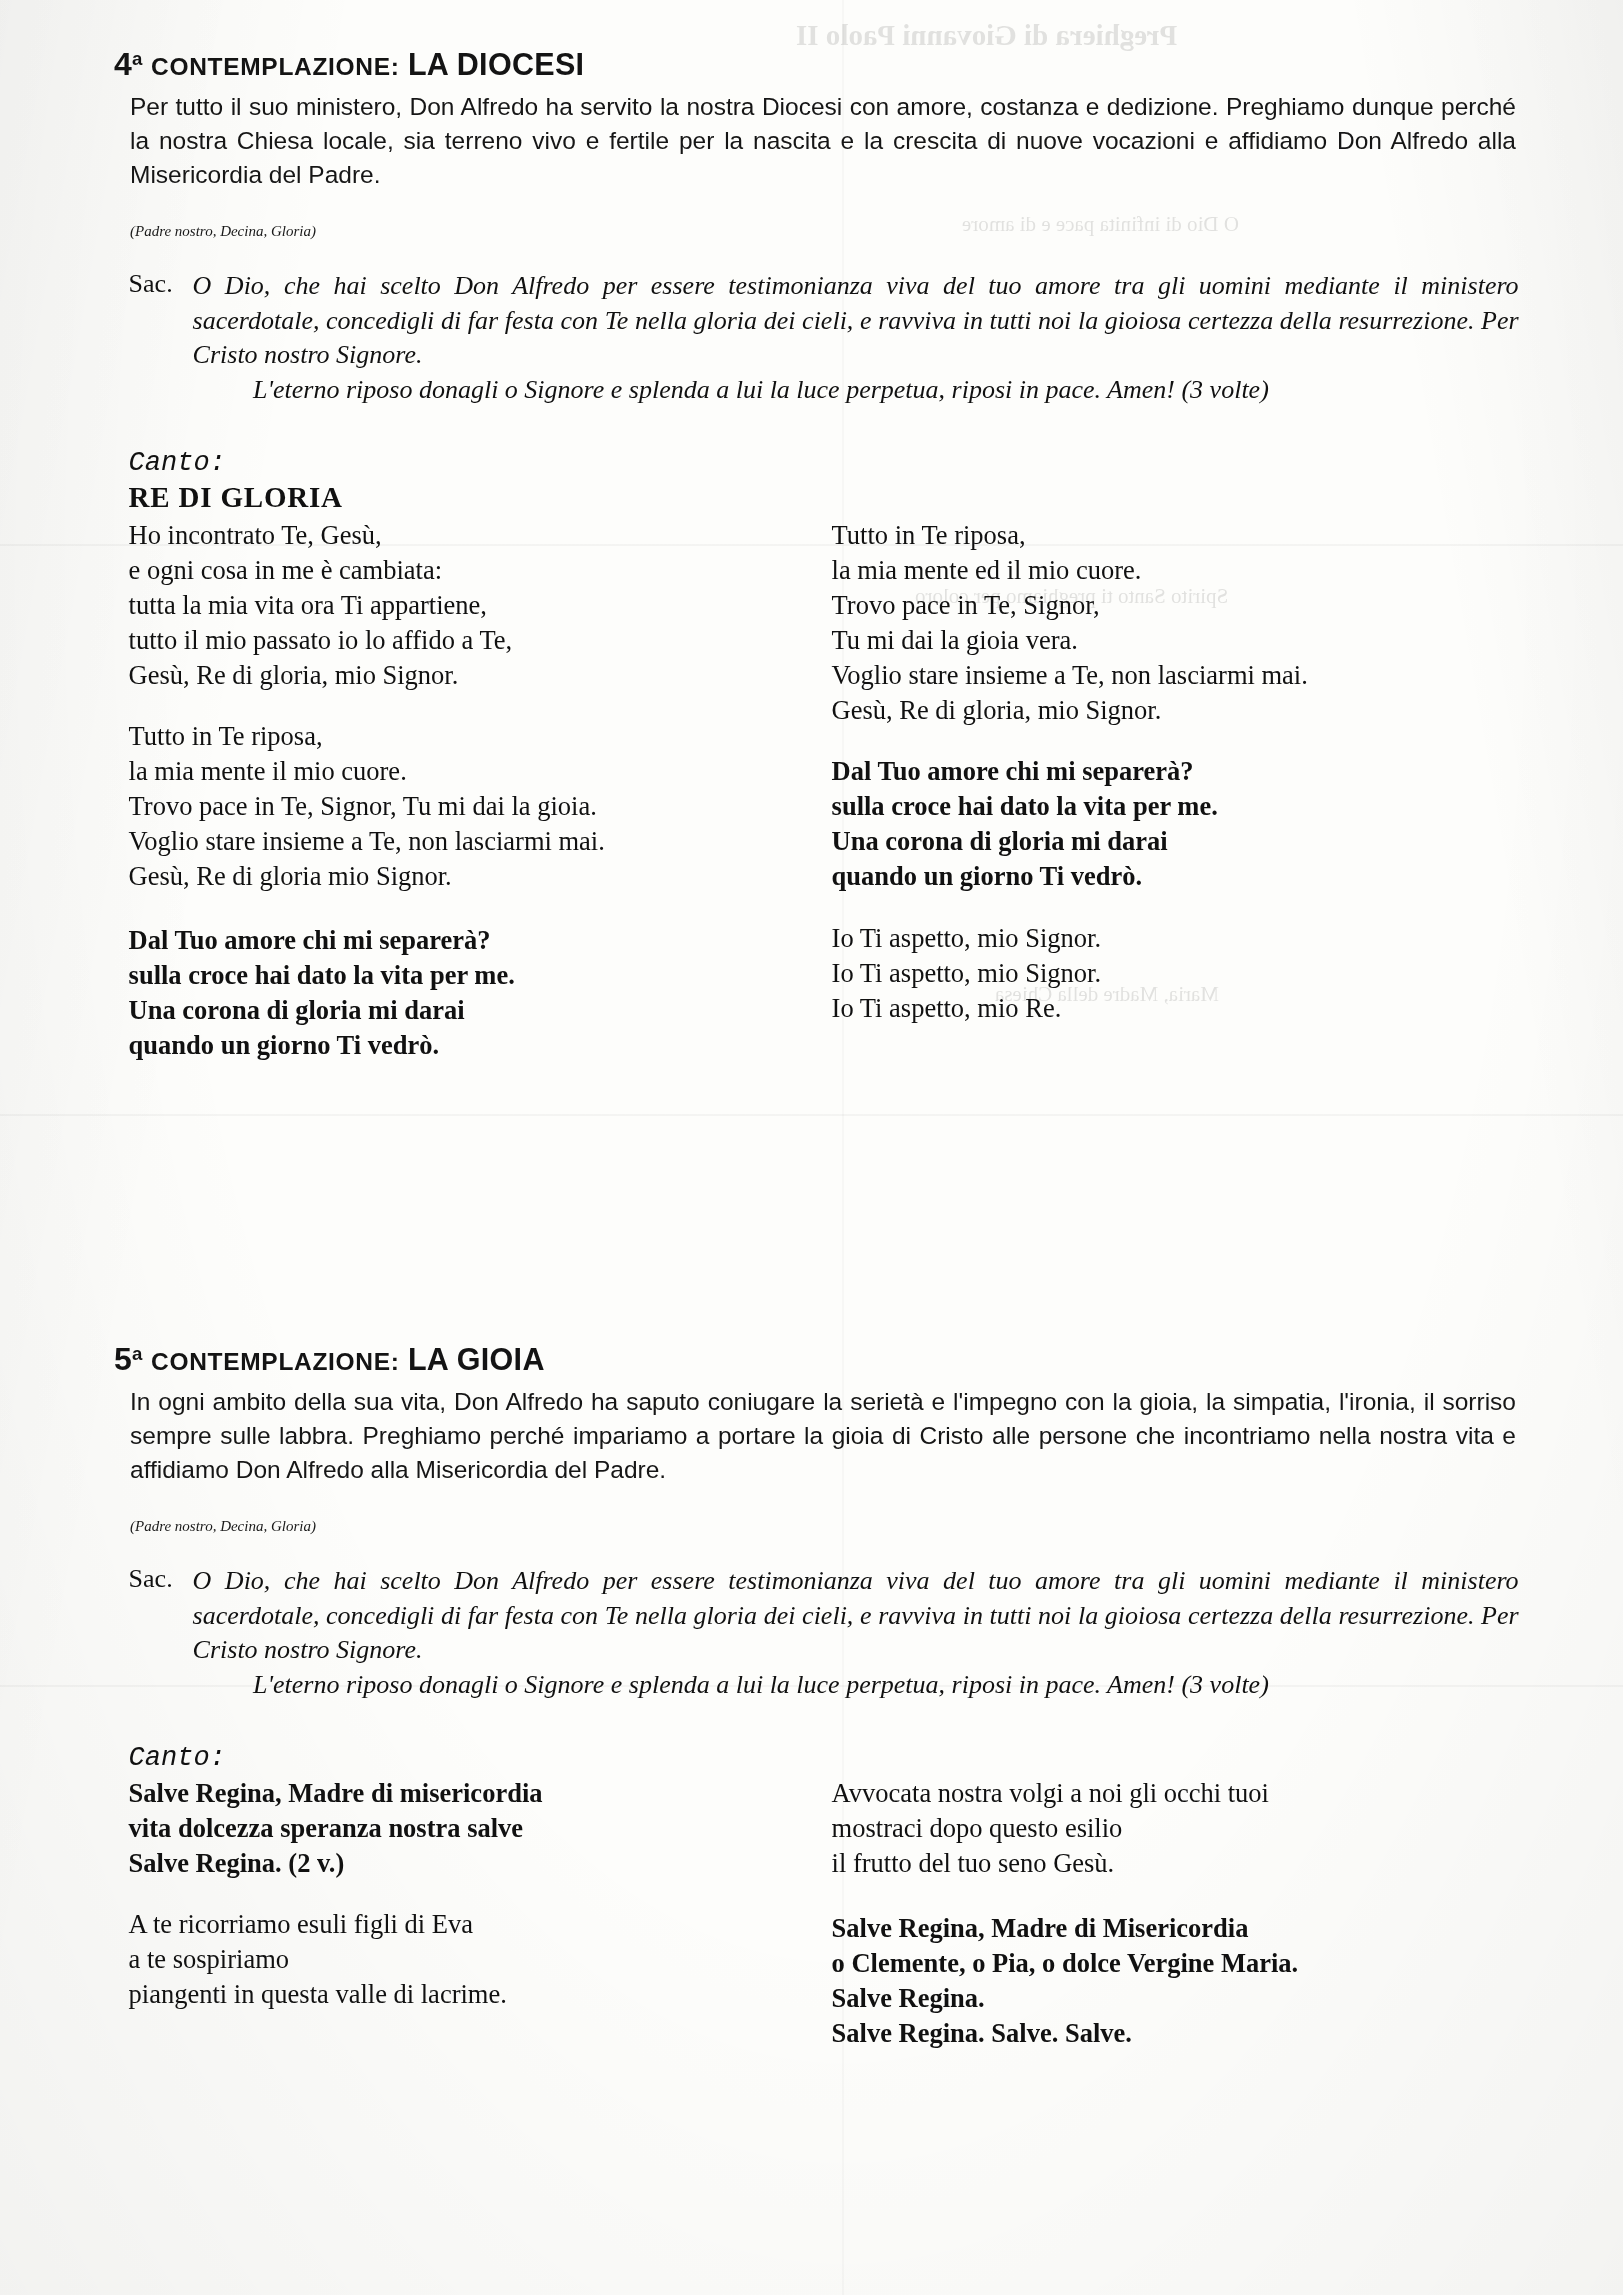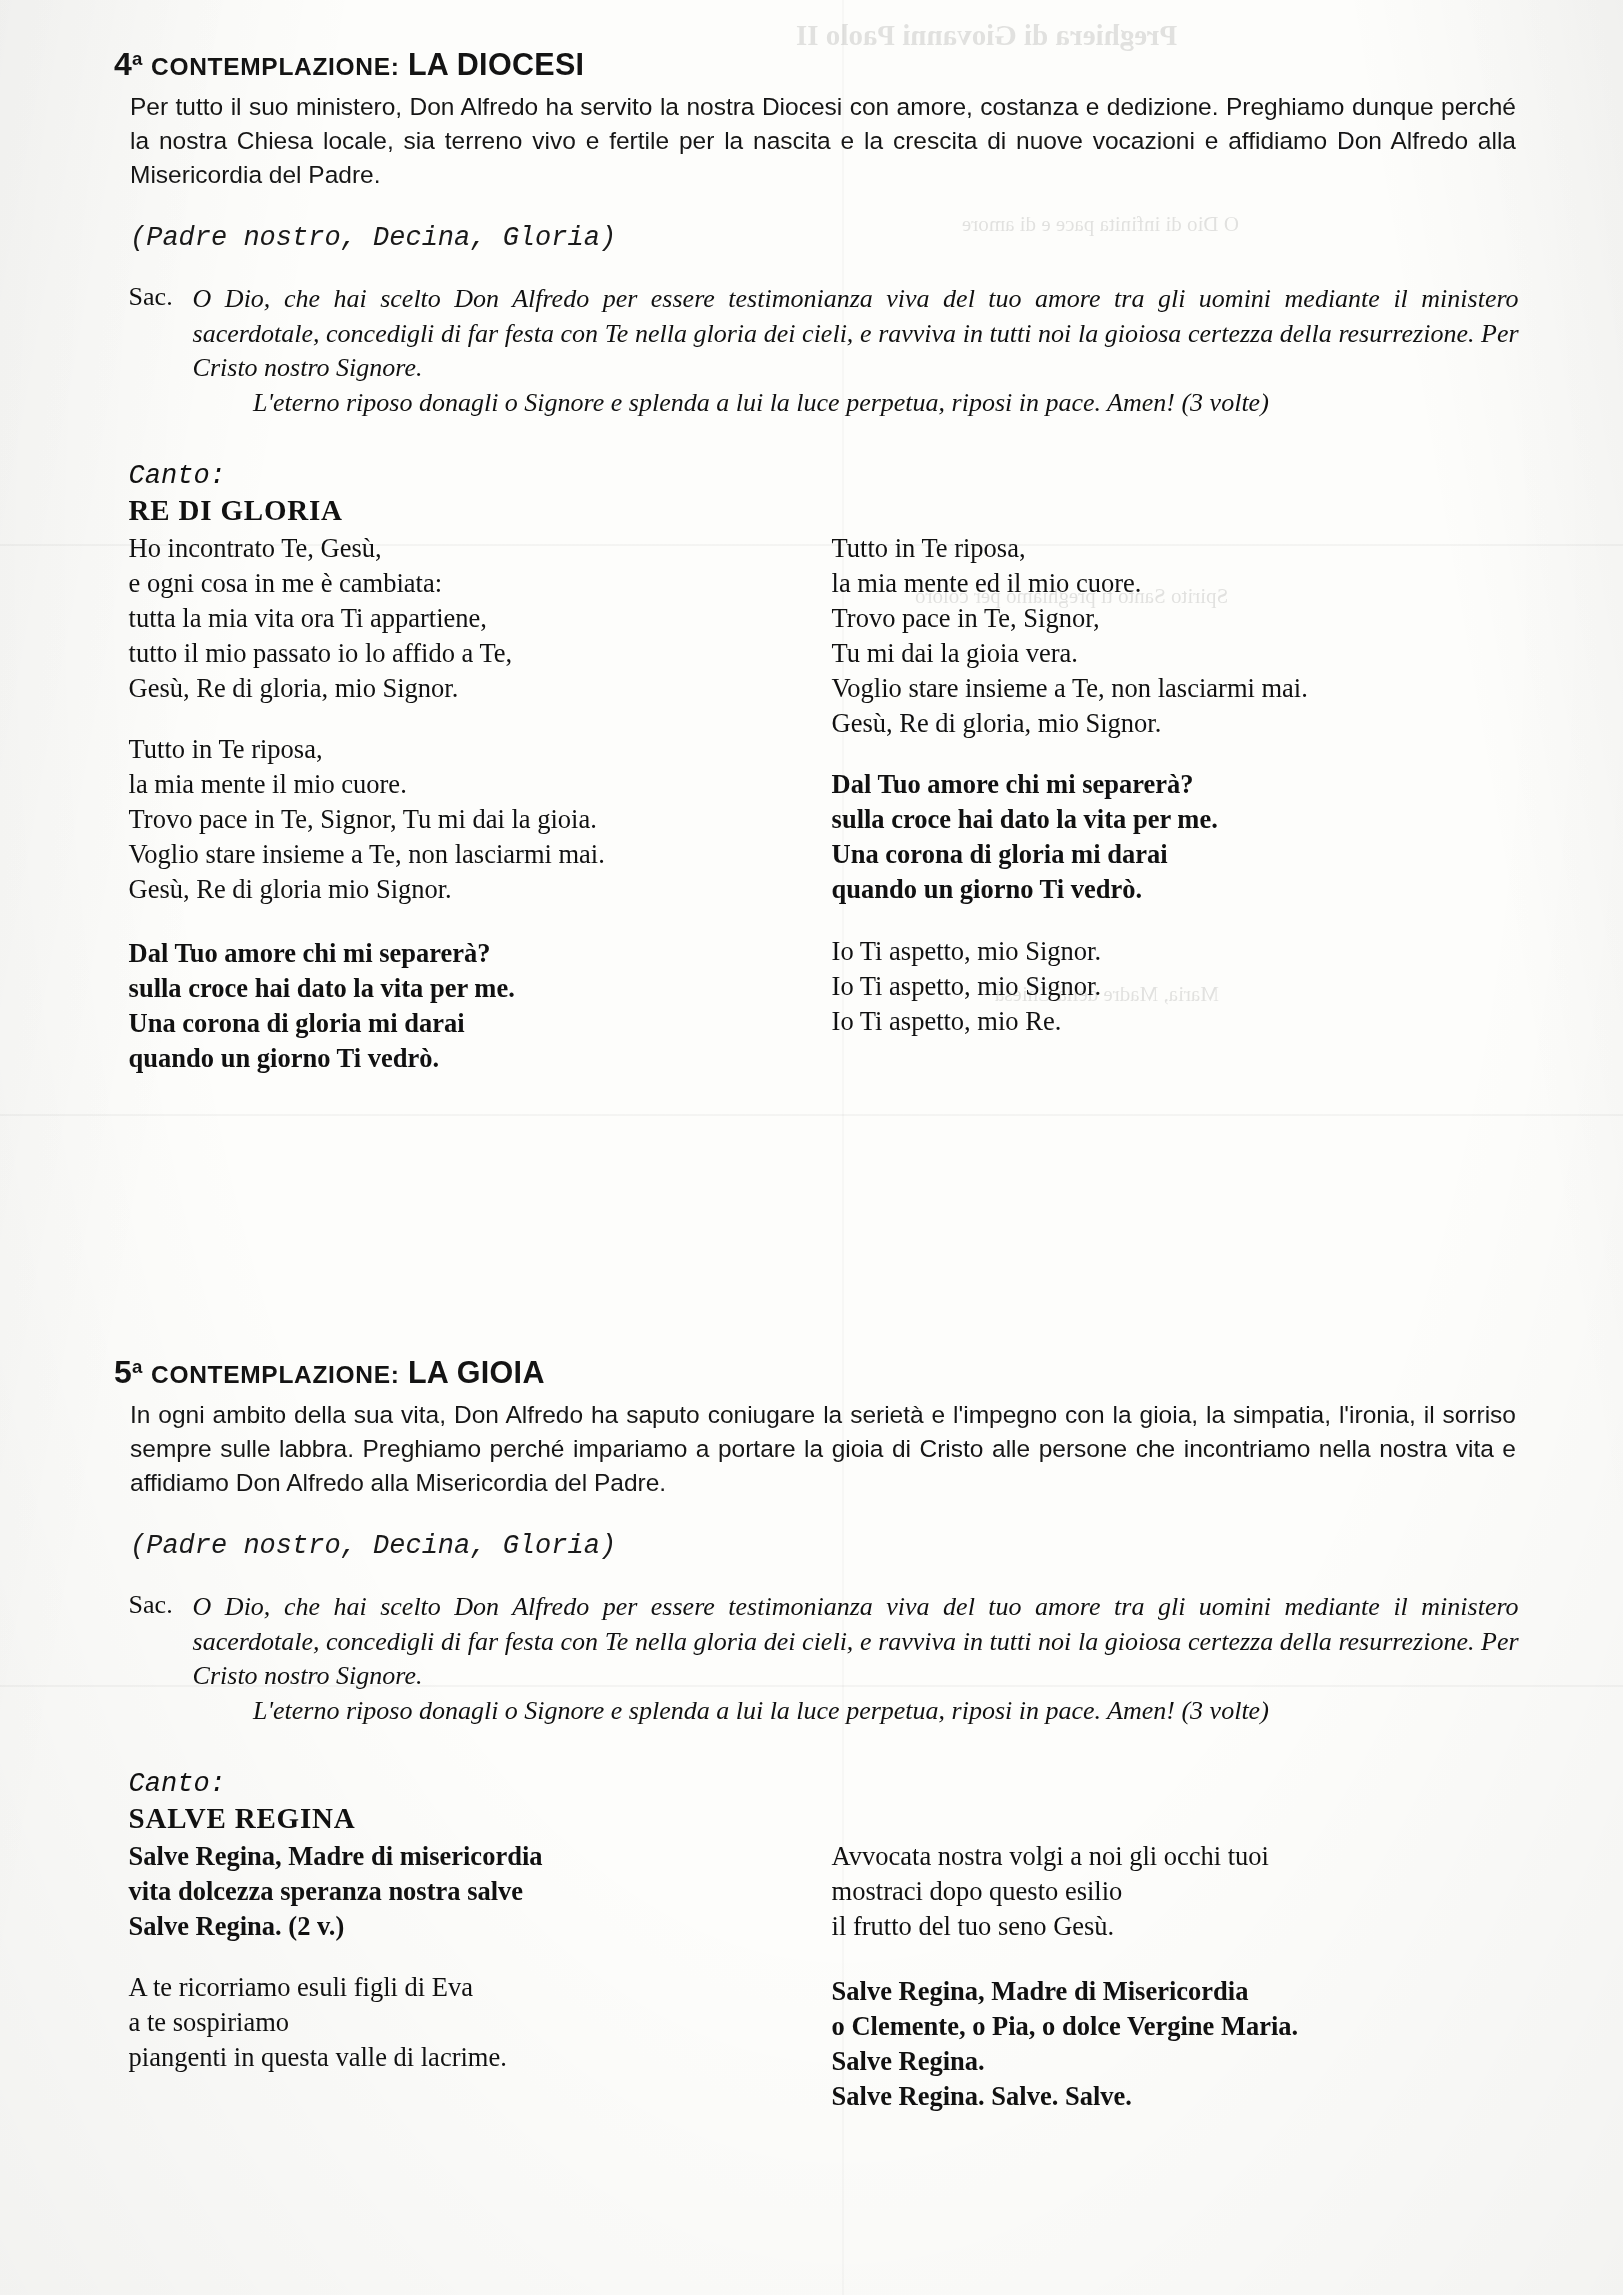--- a/index.html
+++ b/index.html
@@ -92,23 +92,23 @@
     font-family: "Liberation Sans", sans-serif;
     font-size: 24.5px;
     line-height: 1.40;
     text-align: justify;
     margin: 4px 0 0 16px;
     width: 1386px;
     color: #161616;
   }
 
   .rubric {
-    font-family: Liberation Mono, monospace;
+    font-family: Liberation Serif, serif;
     font-style: italic;
-    font-size: 27px;
+    font-size: 15px;
     margin: 30.5px 0 0 16px;
     color: #1a1a1a;
   }
 
   
   .sac-block {
     display: flex;
     margin: 29px 0 0 14.6px;
     width: 1390px;
   }
@@ -264,21 +264,20 @@
       <p class="rubric">(Padre nostro, Decina, Gloria)</p>
 
       <div class="sac-block">
         <div class="sac-label">Sac.</div>
         <div class="sac-text">O Dio, che hai scelto Don Alfredo per essere testimonianza viva del tuo amore tra gli uomini mediante il ministero sacerdotale, concedigli di far festa con Te nella gloria dei cieli, e ravviva in tutti noi la gioiosa certezza della resurrezione. Per Cristo nostro Signore.</div>
       </div>
 
       <p class="eterno">L'eterno riposo donagli o Signore e splenda a lui la luce perpetua, riposi in pace. Amen! (3 volte)</p>
 
       <p class="canto-word">Canto:</p>
-      <p class="canto-title">SALVE REGINA</p>
 
       <div class="columns" style="height: 345px;">
         <div class="col-left">
           <div class="stanza bold-italic">Salve Regina, Madre di misericordia
 vita dolcezza speranza nostra salve
 Salve Regina. (2 v.)</div>
           <div class="stanza" style="">A te ricorriamo esuli figli di Eva
 a te sospiriamo
 piangenti in questa valle di lacrime.</div>
         </div>

